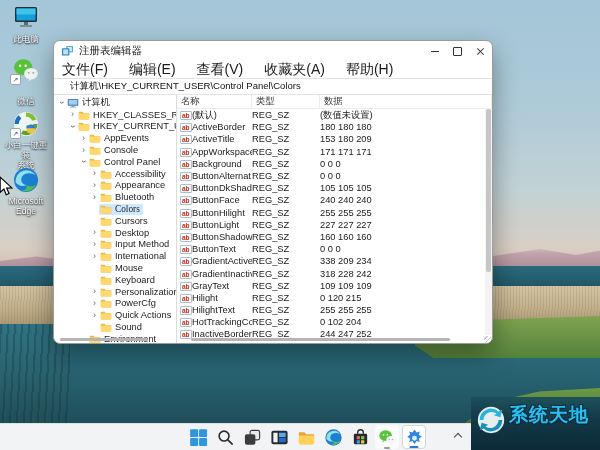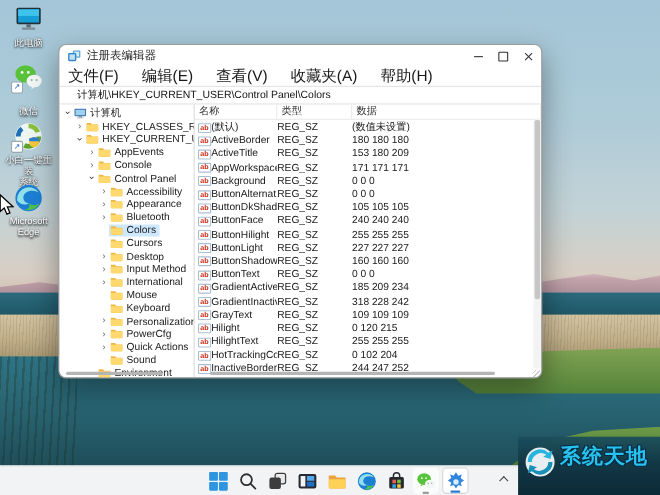--- a/index.html
+++ b/index.html
@@ -60,21 +60,21 @@
 
   .winbody{position:relative;display:flex;height:249px;justify-content:center;}
   .treepane{position:relative;width:122px;padding-top:2px;box-sizing:border-box;overflow:hidden;}
   .splitter{width:1px;background:#dcdcdc;}
   .listpane{position:relative;flex:1;overflow:hidden;}
 
   .tree-row{display:flex;align-items:center;height:11.8px;font-size:9.3px;color:#222;white-space:nowrap;}
   .chev{width:9px;flex:none;font-size:9px;color:#666;text-align:center;line-height:9px;}
   .chev.open{transform:rotate(90deg);color:#333;}
   .node-box{display:flex;align-items:center;gap:3px;padding:0 3px 0 1px;border-radius:1px;height:11px;}
-  .tree-row.selected .node-box{background:#cde8ff;}
+  .tree-row.selected .node-box{background:#cde8ff;font-family:Liberation Serif, serif;}
   .node-icon{width:12px;height:10px;flex:none;}
   .node-icon svg{width:12px;height:10px;display:block;}
 
   .list-header{display:grid;grid-template-columns:75px 68px 1fr;height:13px;align-items:center;
     font-size:9.3px;color:#333;border-bottom:1px solid #ececec;}
   .list-header .hc{padding-left:4px;border-right:1px solid #ececec;height:13px;line-height:13px;}
   .list-row{display:grid;grid-template-columns:15px 60px 68px 1fr;height:12.2px;align-items:center;
     font-size:9.3px;color:#1a1a1a;white-space:nowrap;}
   .list-row .cell{overflow:hidden;text-overflow:clip;}
   .ab{display:inline-block;margin-left:3px;font-size:6.5px;font-weight:bold;color:#cf2b13;
@@ -556,21 +556,21 @@
             <div class="list-row">
               <span><span class="ab">ab</span></span>
               <span class="cell">ButtonText</span>
               <span class="cell">REG_SZ</span>
               <span class="cell">0 0 0</span>
             </div>
             <div class="list-row">
               <span><span class="ab">ab</span></span>
               <span class="cell">GradientActive...</span>
               <span class="cell">REG_SZ</span>
-              <span class="cell">185 209 234</span>
+              <span class="cell">338 209 234</span>
             </div>
             <div class="list-row">
               <span><span class="ab">ab</span></span>
               <span class="cell">GradientInactiv...</span>
               <span class="cell">REG_SZ</span>
               <span class="cell">318 228 242</span>
             </div>
             <div class="list-row">
               <span><span class="ab">ab</span></span>
               <span class="cell">GrayText</span>

